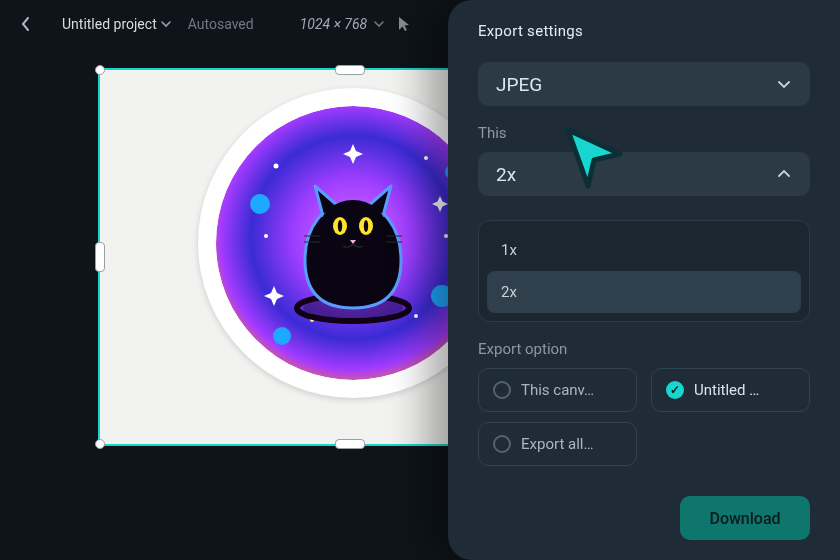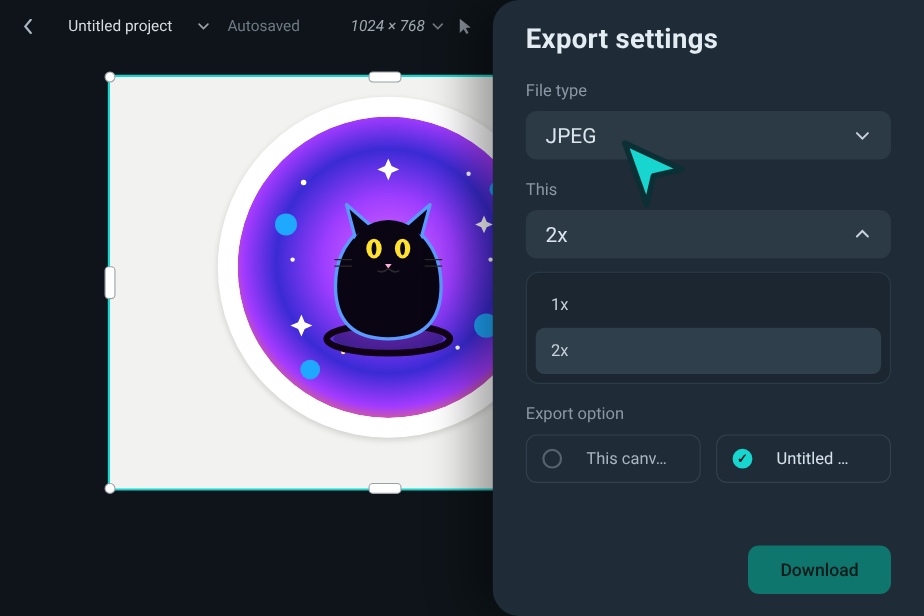--- a/index.html
+++ b/index.html
@@ -1,21 +1,21 @@
 <!DOCTYPE html>
 <html><head>
 <meta charset="utf-8">
 <style>
   * { box-sizing: border-box; margin: 0; padding: 0; font-family: -apple-system, BlinkMacSystemFont, "Segoe UI", Roboto, sans-serif; }
   body { width: 840px; height: 560px; background: #0e1419; overflow: hidden; position: relative; }
 
   
   .topbar { position: absolute; top: 0; left: 0; right: 0; height: 48px; display: flex; align-items: center; padding: 0 18px; color: #b8c0c8; font-size: 14px; }
   .topbar .back { width: 16px; height: 16px; cursor: pointer; display:flex; align-items:center; justify-content:center; }
-  .topbar .proj { margin-left: 28px; display: flex; align-items: center; gap: 22px; cursor: pointer; color:#d6dce2;}
+  .topbar .proj { margin-left: 28px; display: flex; align-items: center; gap: 3px; cursor: pointer; color:#d6dce2;}
   .topbar .autosaved { margin-left: 16px; color: #6e7a85; }
   .topbar .dims { margin-left: 46px; color: #a0a8b0; display:flex; align-items:center; gap:6px;font-style:italic;}
   .topbar .dims .dropico { opacity:.7;}
   .topbar .tool { margin-left: 12px; opacity:.7; }
 
   
   .canvas-wrap { position: absolute; top: 68px; left: 98px; width: 504px; height: 378px; background: #f2f2f0; border: 2px solid #16d6cf; border-radius: 4px; }
   .handle { position:absolute; background:#fff; border:1px solid #9aa0a6; }
   .handle.corner { width:10px; height:10px; border-radius:50%; }
   .handle.tl { top:-5px; left:-5px; } .handle.tr { top:-5px; right:-5px; } .handle.bl { bottom:-5px; left:-5px; } .handle.br { bottom:-5px; right:-5px; }
@@ -23,33 +23,33 @@
   .handle.tm { top:-5px; left:50%; transform:translateX(-50%); width:30px; height:10px; }
   .handle.bm { bottom:-5px; left:50%; transform:translateX(-50%); width:30px; height:10px; }
   .handle.ml { left:-5px; top:50%; transform:translateY(-50%); width:10px; height:30px; }
   .handle.mr { right:-5px; top:50%; transform:translateY(-50%); width:10px; height:30px; }
 
   .sticker { position:absolute; top:18px; left:98px; width:310px; height:310px; border-radius:50%; background:#fff; box-shadow:0 2px 6px rgba(0,0,0,.15); display:flex; align-items:center; justify-content:center; }
   .sticker-inner { width:274px; height:274px; border-radius:50%; overflow:hidden; }
 
   
   .panel { position:absolute; top:0; right:0; width:392px; height:560px; background:#1f2b36; border-top-left-radius:24px; border-bottom-left-radius:24px; padding:22px 30px 18px 30px; box-shadow:-20px 0 40px rgba(0,0,0,.35); }
-  .panel h2 { color:#e4ecf3; font-size:25px; font-weight:700; margin-bottom:22px; letter-spacing:.3px; }
+  .panel h2 { color:#e4ecf3; font-size:15px; font-weight:400; margin-bottom:22px; letter-spacing:.3px; }
   .panel .label { color:#8a98a5; font-size:15px; margin-bottom:10px; margin-top:18px; }
   .panel .label:first-of-type { margin-top:0; }
 
   .select { background:#2c3a46; border-radius:10px; height:44px; display:flex; align-items:center; justify-content:space-between; padding:0 18px; color:#dce5ee; font-size:19px; cursor:pointer; position:relative; }
   .select .chev { width:16px; height:16px; }
 
-  .dropdown { margin-top:12px; background:#1b2631; border:1px solid #2d3b48; border-radius:12px; padding:8px; }
+  .dropdown { margin-top:24px; background:#1b2631; border:1px solid #2d3b48; border-radius:12px; padding:8px; }
   .dropdown .opt { height:42px; display:flex; align-items:center; padding:0 14px; color:#c7d1db; font-size:15px; border-radius:8px; cursor:pointer; }
   .dropdown .opt.sel { background:#303f4c; }
 
   .radio-row { display:flex; gap:14px; margin-bottom:10px; }
-  .radio { flex:1; height:44px; border:1px solid #33424f; border-radius:10px; display:flex; align-items:center; gap:22px; padding:0 14px; color:#aab6c2; font-size:15px; cursor:pointer; overflow:hidden; white-space:nowrap; text-overflow:ellipsis; }
+  .radio { flex:1; height:44px; border:1px solid #33424f; border-radius:10px; display:flex; align-items:center; gap:10px; padding:0 14px; color:#aab6c2; font-size:15px; cursor:pointer; overflow:hidden; white-space:nowrap; text-overflow:ellipsis; }
   .radio.sel { color:#d8e2ec; }
   .radio .dot { width:18px; height:18px; border:2px solid #55636f; border-radius:50%; flex-shrink:0; display:flex; align-items:center; justify-content:center; }
   .radio.sel .dot { border:none; background:#16d6cf; }
   .radio.sel .dot::after { content:"✓"; color:#0c1a1a; font-size:12px; font-weight:700; }
   .radio .txt { overflow:hidden; text-overflow:ellipsis; white-space:nowrap; }
 
   .download { position:absolute; bottom:20px; right:30px; background:#0f766e; color:#0c1a1a; font-weight:500; font-size:16px; border:none; border-radius:10px; height:44px; width:130px; cursor:pointer; }
 
   
   .cursor { position:absolute; top:126px; left:562px; width:64px; height:64px; pointer-events:none; z-index:50; }
@@ -149,21 +149,20 @@
 
         <path d="M104 130 h-16 M104 136 h-16 M170 130 h16 M170 136 h16" stroke="#2a2a2a" stroke-width="1.2"></path>
       </svg>
     </div>
   </div>
 </div>
 
 <div class="panel">
   <h2>Export settings</h2>
 
-  <div class="label">File type</div>
   <div class="select">
     <span>JPEG</span>
     <svg class="chev" viewBox="0 0 16 16">
         <path d="M3 6 L8 11 L13 6" stroke="#c7d1db" stroke-width="1.8" fill="none" stroke-linecap="round"></path>
       </svg>
   </div>
 
   <div class="label">This</div>
   <div class="select">
     <span>2x</span>
@@ -184,19 +183,25 @@
   <div class="radio-row">
     <div class="radio">
       <span class="dot"></span>
       <span class="txt">This canv…</span>
     </div>
     <div class="radio sel">
       <span class="dot"></span>
       <span class="txt">Untitled …</span>
     </div>
   </div>
+  <div class="radio-row">
+    <div class="radio" style="flex:0 0 calc(50% - 7px);">
+      <span class="dot"></span>
+      <span class="txt">Export all…</span>
+    </div>
+  </div>
 
   <button class="download">Download</button>
 </div>
 
 <svg class="cursor" viewBox="0 0 64 64">
   <path d="M6 4 L58 28 L32 34 L26 60 Z" fill="#16d6cf" stroke="#0b2f34" stroke-width="5" stroke-linejoin="round"></path>
 </svg>
 
 </body></html>

